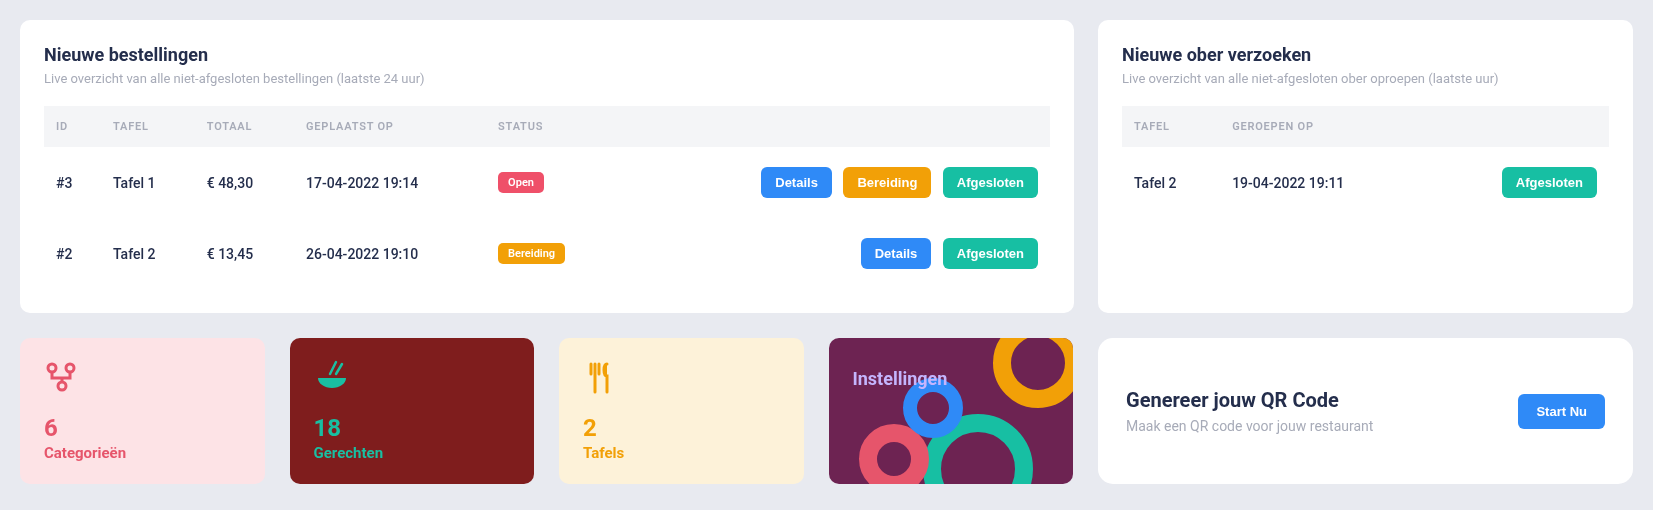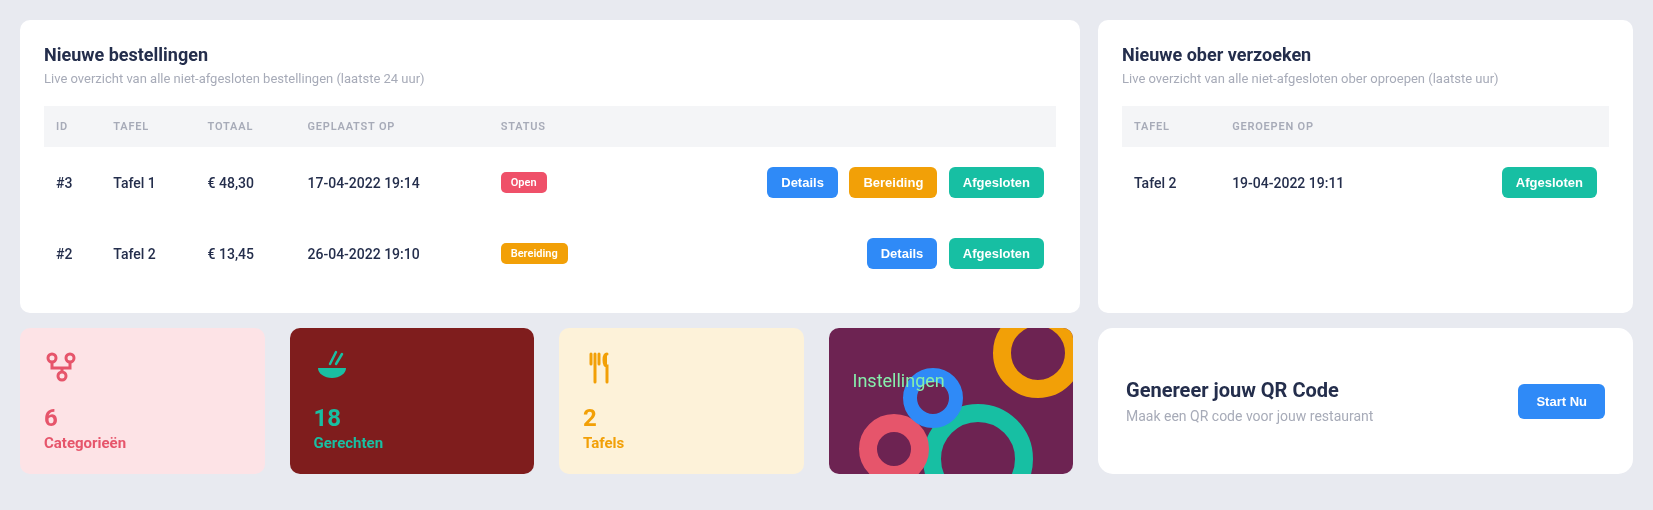--- a/index.html
+++ b/index.html
@@ -5,22 +5,22 @@
   * { margin: 0; padding: 0; box-sizing: border-box; }
   body {
     font-family: -apple-system, BlinkMacSystemFont, "Segoe UI", Roboto, "Helvetica Neue", Arial, sans-serif;
     background: #e8eaf0;
     padding: 20px;
     width: 1653px;
     color: #242e4c;
   }
   .top-row {
     display: flex;
-    gap: 18px;
-    margin-bottom: 15px;
+    gap: 24px;
+    margin-bottom: 25px;
   }
   .card {
     background: #ffffff;
     border-radius: 10px;
     padding: 24px;
   }
   .orders-card {
     flex: 1;
   }
   .waiter-card {
@@ -114,26 +114,26 @@
     margin-bottom: 2px;
   }
   .tile-label {
     font-size: 15px;
     font-weight: 700;
   }
   .tile-pink .tile-number, .tile-pink .tile-label { color: #e6556b; }
   .tile-mint .tile-number, .tile-mint .tile-label { color: #19bfa2; }
   .tile-cream .tile-number, .tile-cream .tile-label { color: #f2a007; }
   .settings-title {
-    color: #86efac;
+    color: #c4b5fd;
     font-size: 18px;
-    font-weight: 400;
+    font-weight: 700;
     z-index: 2;
     position: relative;
-    margin-top: 20px;
+    margin-top: 8px;
   }
   .swirl {
     position: absolute;
     border-radius: 50%;
     border: 18px solid;
   }
   .qr-card {
     width: 535px;
     background: #fff;
     border-radius: 15px;

